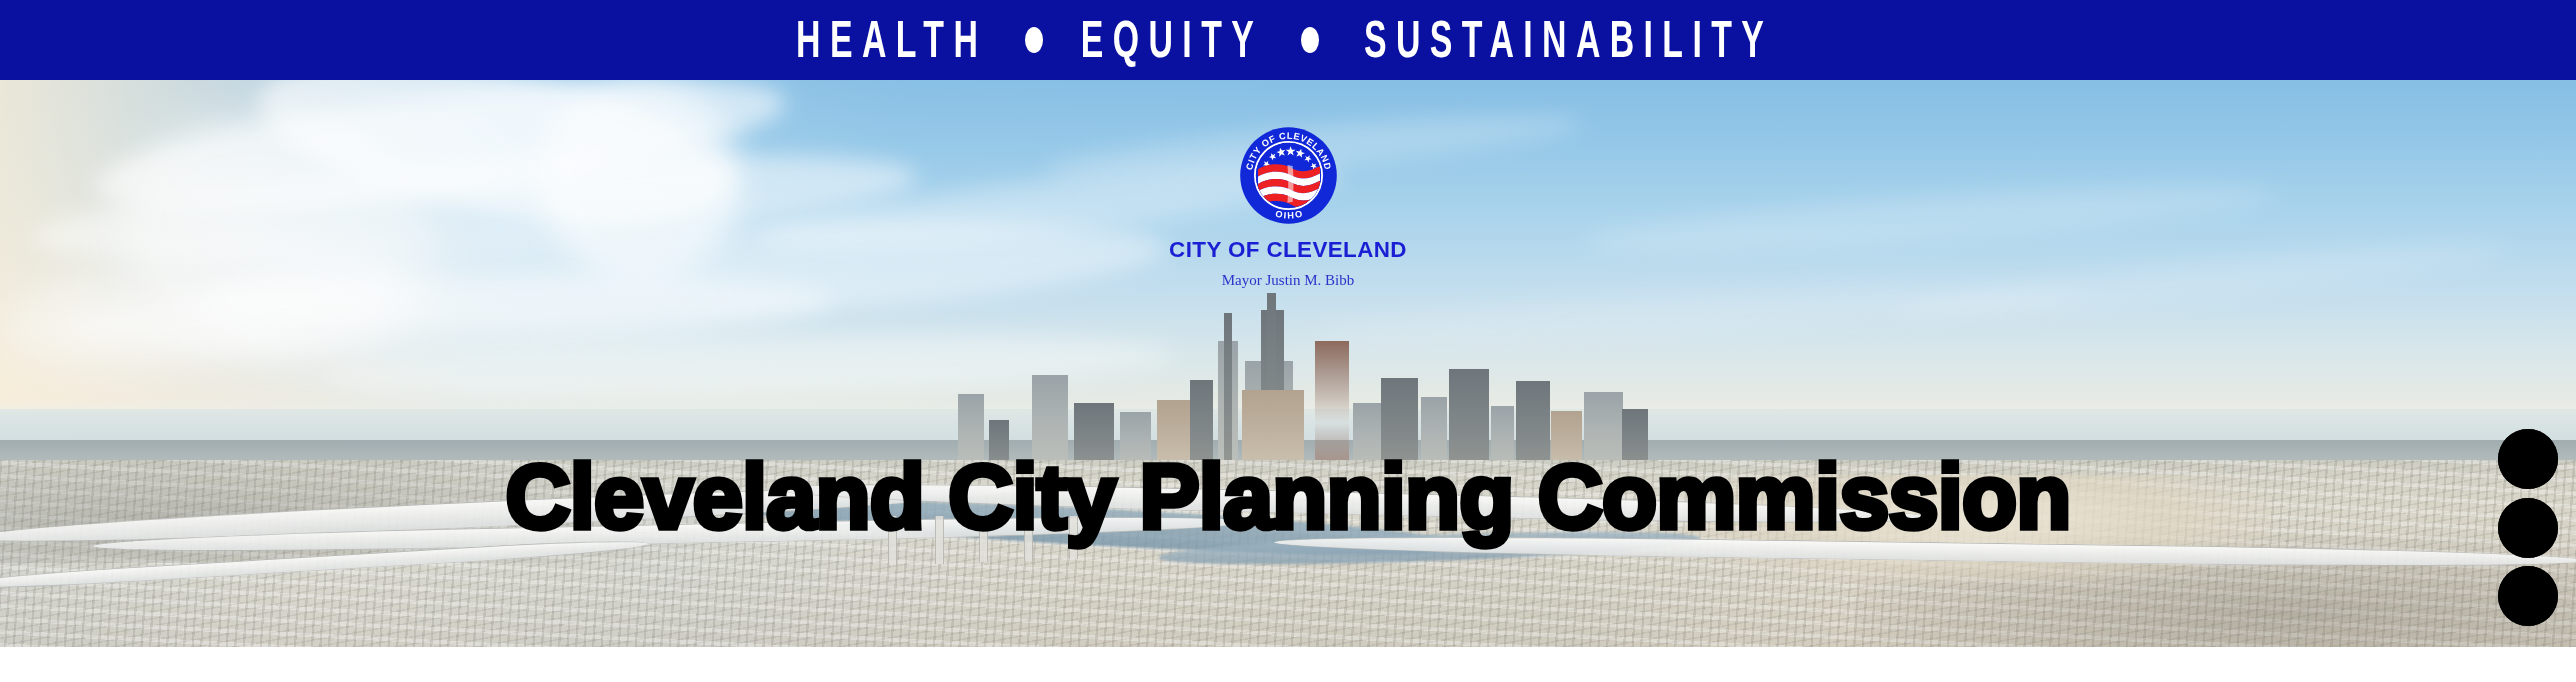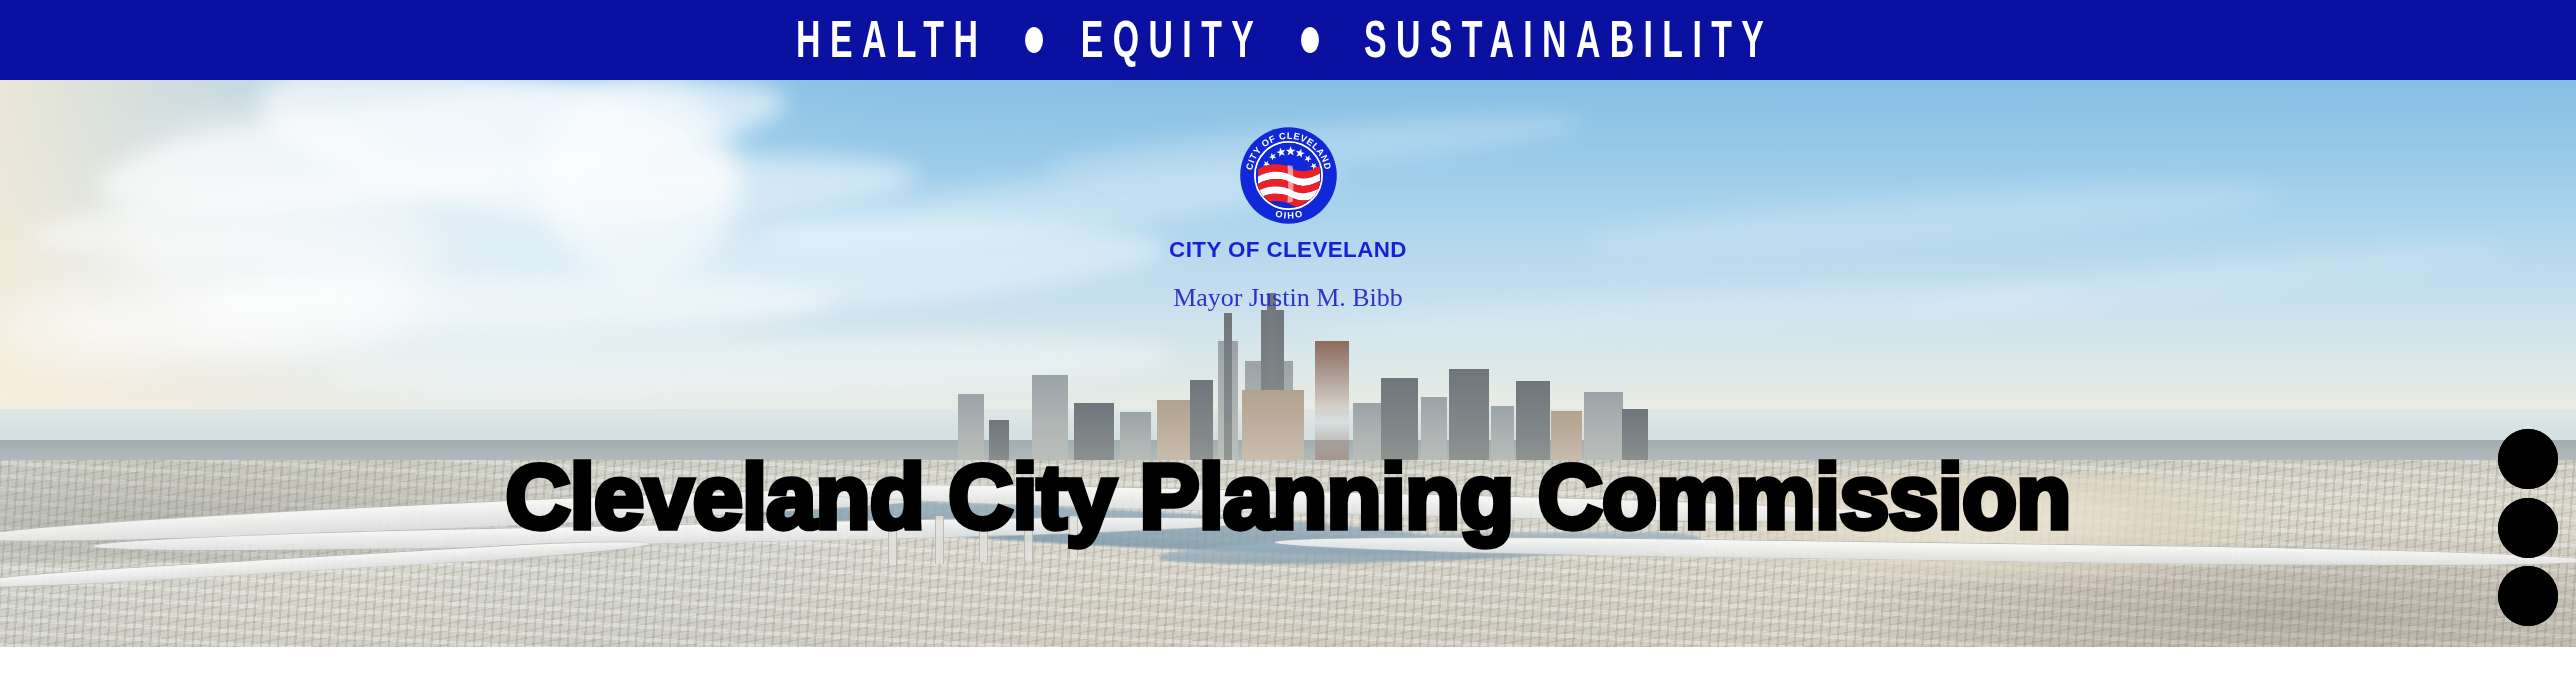--- a/index.html
+++ b/index.html
@@ -199,24 +199,24 @@
     margin-top:10.8px;
     font-family:"Liberation Sans", sans-serif;
     font-weight:700;
     font-size:22.4px;
     letter-spacing:0.4px;
     color:#1A1FD4;
     line-height:1;
     white-space:nowrap;
   }
   .mayor-name {
-    margin-top:24px;
+    margin-top:12px;
     font-family:"Liberation Serif", serif;
     font-weight:400;
-    font-size:26px;
+    font-size:15px;
     color:#2B33C9;
     line-height:1;
     white-space:nowrap;
   }
 
   
   .hero-title {
     position:absolute; left:0; top:451px; width:2576px;
     text-align:center;
     font-family:"Liberation Sans", sans-serif;

